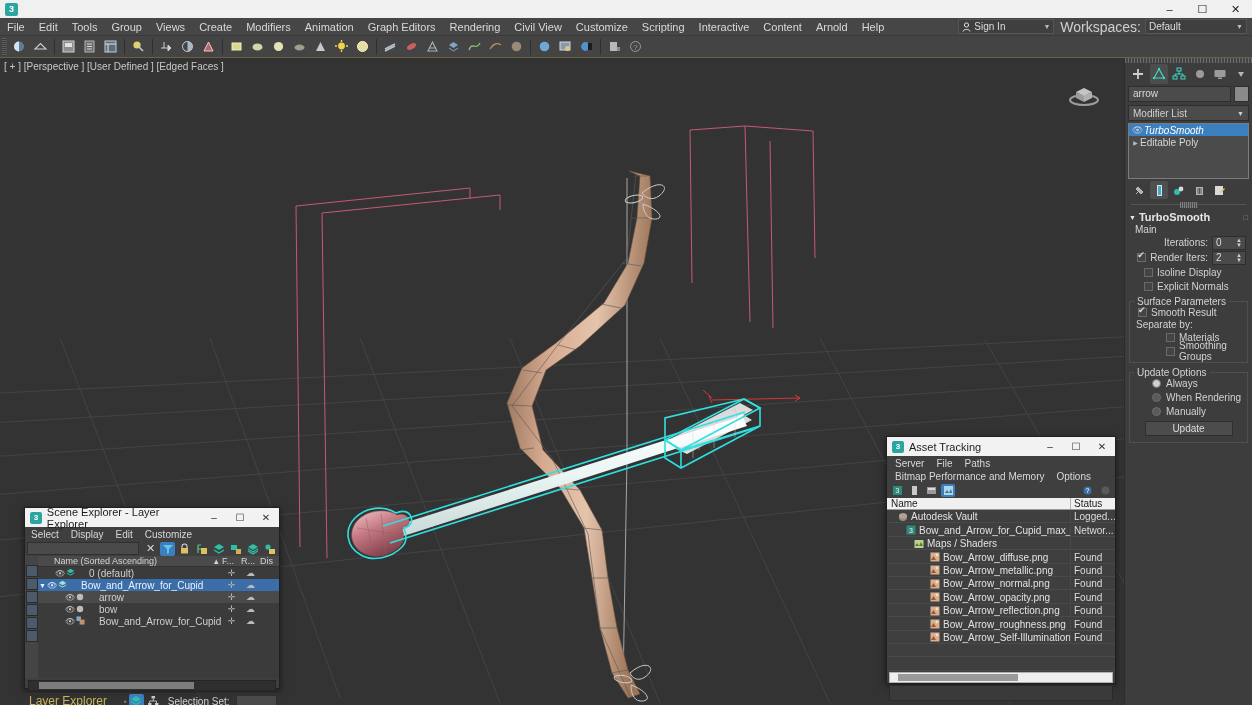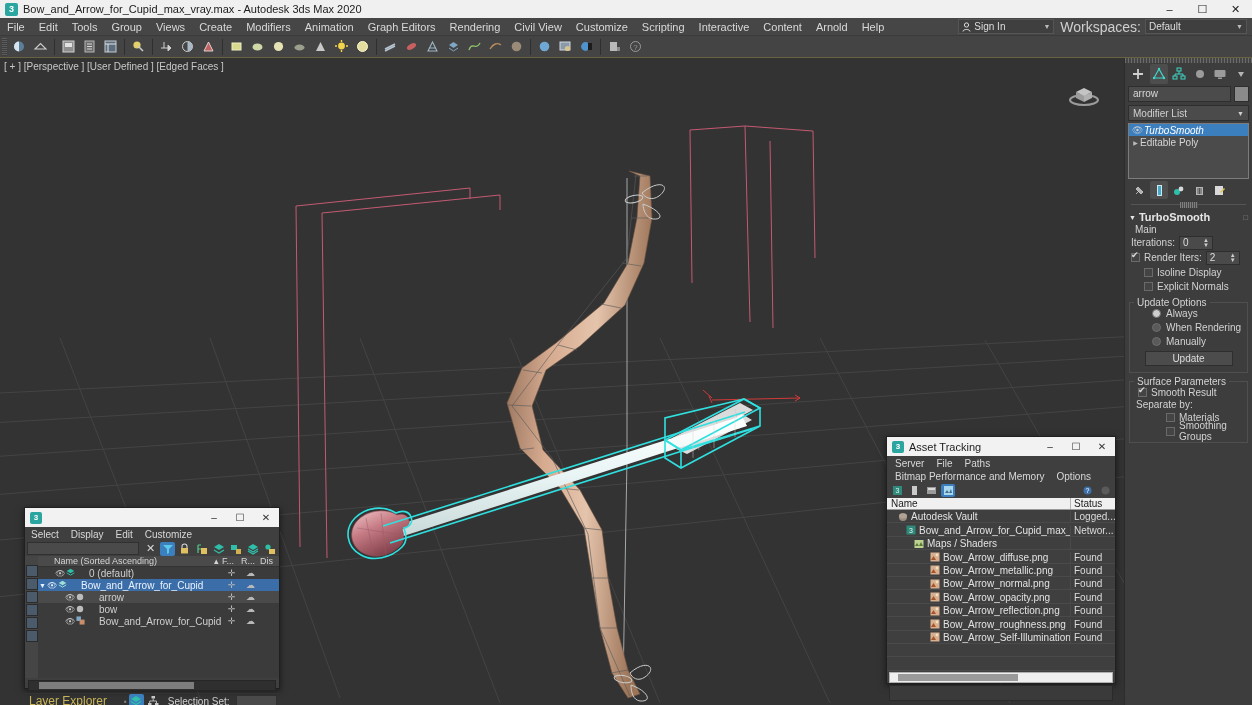--- a/index.html
+++ b/index.html
@@ -173,21 +173,21 @@
     margin: 2px 4px 0 4px; border: 1px solid #4f4f4f;
     padding: 1px 4px 4px 4px; position: relative;
   }
   .grp-lbl {
     position: absolute; top: -6px; left: 4px; background: #3d3d3d;
     padding: 0 3px; font-size: 10px; color: #d4d4d4;
   }
   .grp-plain { margin: 0 4px; padding: 0 2px; }
   .row {
     display: flex; align-items: center; height: 15px;
-    font-size: 10px; color: #d2d2d2; 
+    font-size: 10px; color: #d2d2d2; justify-content: flex-end;
   }
   .row .lbl { margin-right: 4px; }
   .spin {
     width: 34px; height: 14px; background: #4a4a4a; border: 1px solid #2e2e2e;
     color: #ddd; font-size: 10px; padding-left: 3px; line-height: 12px;
     display: flex; align-items: center; position: relative;
   }
   .spin .arrows {
     position: absolute; right: 1px; top: 1px; width: 8px; height: 10px;
     display: flex; flex-direction: column; justify-content: space-between;
@@ -334,21 +334,20 @@
   }
   .ficon { width: 11px; height: 10px; margin-right: 2px; flex: none; }
 </style>
 </head>
 <body>
 
 <div class="app">
 
   <div class="titlebar">
     <div class="tb-icon">3</div>
-    <div class="tb-title">Bow_and_Arrow_for_Cupid_max_vray.max - Autodesk 3ds Max 2020</div>
     <div class="win-btns">
       <div>–</div>
       <div>☐</div>
       <div>✕</div>
     </div>
   </div>
 
   <div class="menubar">
     <div class="mi">File</div>
     <div class="mi">Edit</div>
@@ -832,58 +831,59 @@
       <div class="cb" style="padding-left:13px">
         <span class="cbox"></span>
         <span>Isoline Display</span>
       </div>
       <div class="cb" style="padding-left:13px">
         <span class="cbox"></span>
         <span>Explicit Normals</span>
       </div>
     </div>
 
+    <div class="grp" style="margin-top:8px">
+      <div class="grp-lbl">Surface Parameters</div>
+      <div class="cb" style="padding-left:4px;margin-top:2px">
+        <span class="cbox checked"></span>
+        <span>Smooth Result</span>
+      </div>
+      <div style="font-size:10px;color:#d2d2d2;padding-left:2px">Separate by:</div>
+      <div class="cb" style="padding-left:32px">
+        <span class="cbox"></span>
+        <span>Materials</span>
+      </div>
+      <div class="cb" style="padding-left:32px">
+        <span class="cbox"></span>
+        <span>Smoothing Groups</span>
+      </div>
+    </div>
+
     <div class="grp" style="margin-top:9px">
       <div class="grp-lbl">Update Options</div>
       <div class="rb" style="padding-left:18px;margin-top:2px">
         <span class="rdot on"></span>
         <span>Always</span>
       </div>
       <div class="rb" style="padding-left:18px">
         <span class="rdot"></span>
         <span>When Rendering</span>
       </div>
       <div class="rb" style="padding-left:18px">
         <span class="rdot"></span>
         <span>Manually</span>
       </div>
       <div class="btn-update">Update</div>
     </div>
-
-    <div class="grp" style="margin-top:8px">
-      <div class="grp-lbl">Surface Parameters</div>
-      <div class="cb" style="padding-left:4px;margin-top:2px">
-        <span class="cbox checked"></span>
-        <span>Smooth Result</span>
-      </div>
-      <div style="font-size:10px;color:#d2d2d2;padding-left:2px">Separate by:</div>
-      <div class="cb" style="padding-left:32px">
-        <span class="cbox"></span>
-        <span>Materials</span>
-      </div>
-      <div class="cb" style="padding-left:32px">
-        <span class="cbox"></span>
-        <span>Smoothing Groups</span>
-      </div>
-    </div>
   </div>
 
   <div class="fwin" style="left:24px;top:507px;width:256px;height:182px;">
     <div class="fwin-title">
       <div class="ic">3</div>
+      <div class="tt">Scene Explorer - Layer Explorer</div>
       <div class="wb">
         <span>–</span>
         <span>☐</span>
         <span>✕</span>
       </div>
     </div>
 
     <div class="fwin-menu">
       <span class="m">Select</span>
       <span class="m">Display</span>

